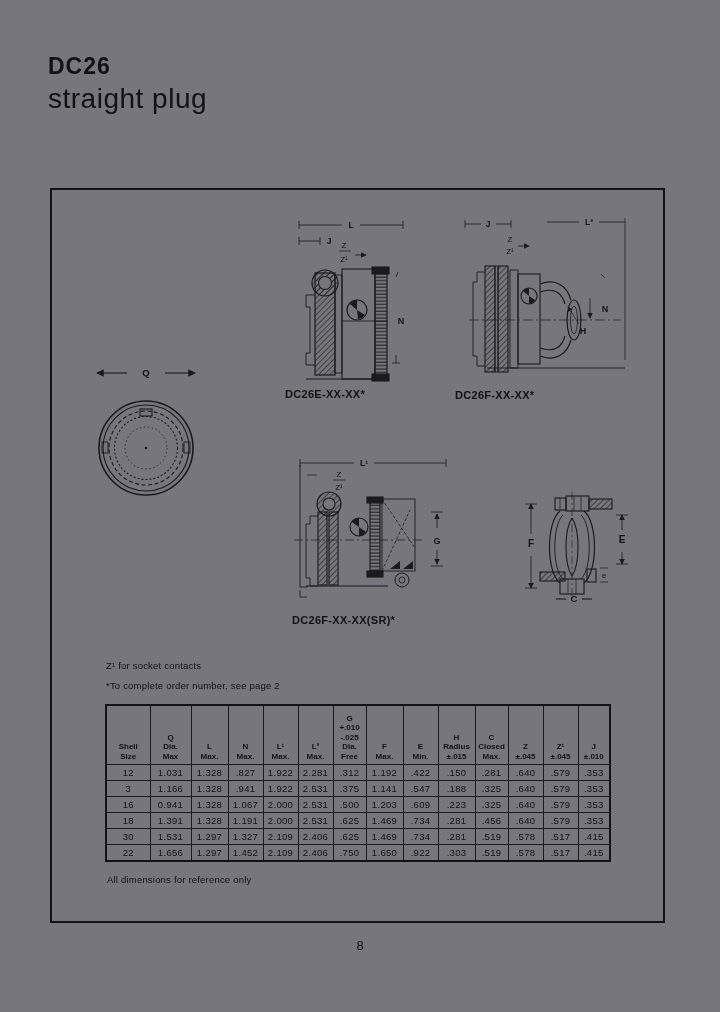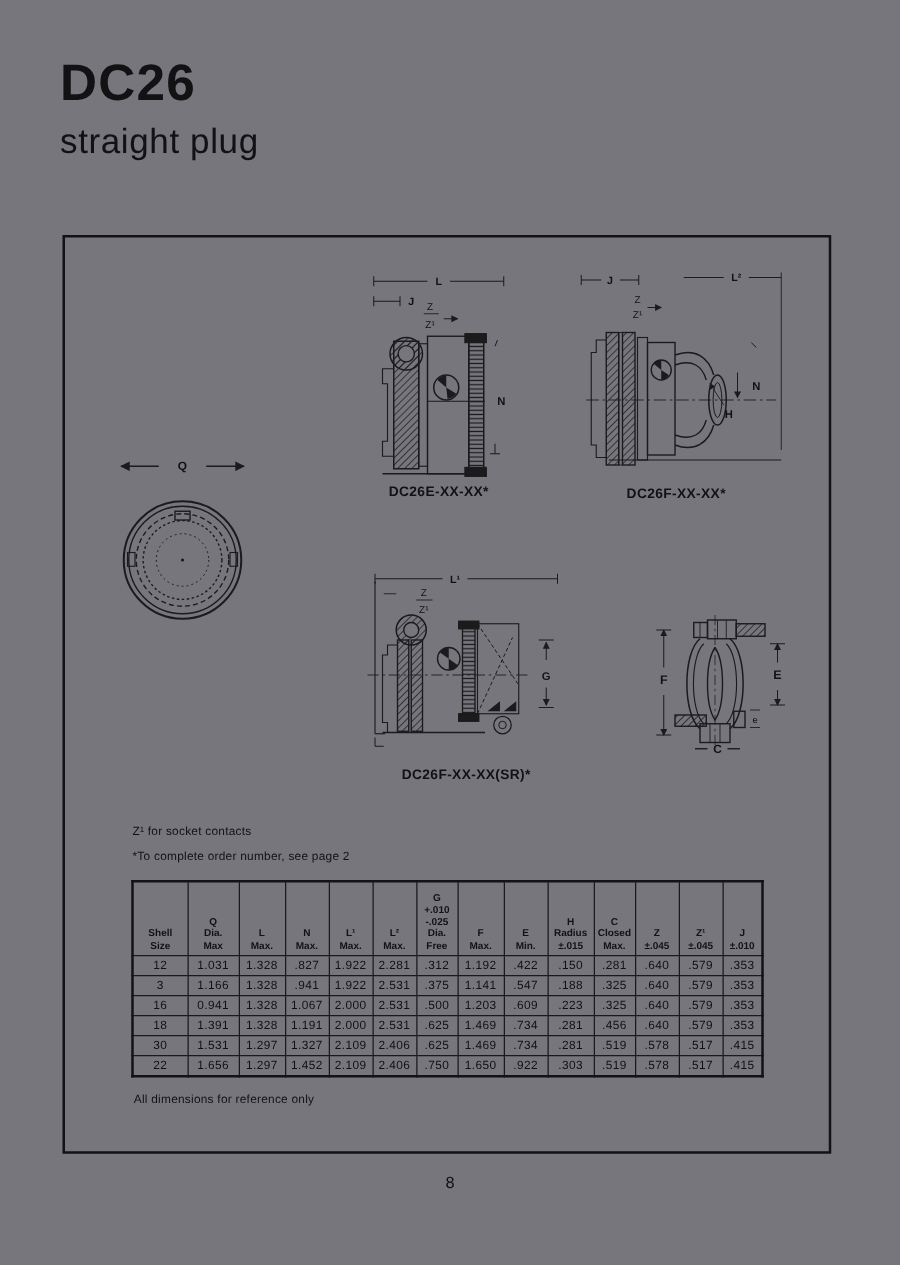--- a/index.html
+++ b/index.html
@@ -4,30 +4,30 @@
 <style>
   html,body { margin:0; padding:0; }
   body {
     width:720px; height:1012px; position:relative;
     background:#76767c;
     font-family:"Liberation Sans", sans-serif;
     color:#121214;
     overflow:hidden;
   }
   .title-block { position:absolute; left:48px; top:50px; }
-  .title-block h1 { margin:0; font-size:41px; font-weight:bold; letter-spacing:1px; line-height:32px; }
-  .title-block h2 { margin:16px 0 0 0; font-size:28px; font-weight:normal; letter-spacing:0.5px; line-height:30px; }
+  .title-block h1 { margin:0; font-size:23px; font-weight:bold; letter-spacing:1px; line-height:32px; }
+  .title-block h2 { margin:2px 0 0 0; font-size:28px; font-weight:normal; letter-spacing:0.5px; line-height:30px; }
 
   .content-box {
     position:absolute; left:50px; top:188px; width:611px; height:731px;
     border:2px solid #131315;
   }
   .abs { position:absolute; }
 
-  .caption { font-size:11px; font-weight:bold; letter-spacing:0.3px; text-align:center; }
+  .caption { font-size:11px; font-weight:bold; letter-spacing:0.3px; text-align:left; }
 
   .notes { font-size:9.5px; line-height:11px; letter-spacing:0.2px; }
   .notes .order { margin-top:9px; }
   .footnote { font-size:9.5px; letter-spacing:0.2px; }
 
   table.dim {
     border-collapse:collapse; table-layout:fixed;
     border:2px solid #131315;
   }
   table.dim th, table.dim td {

